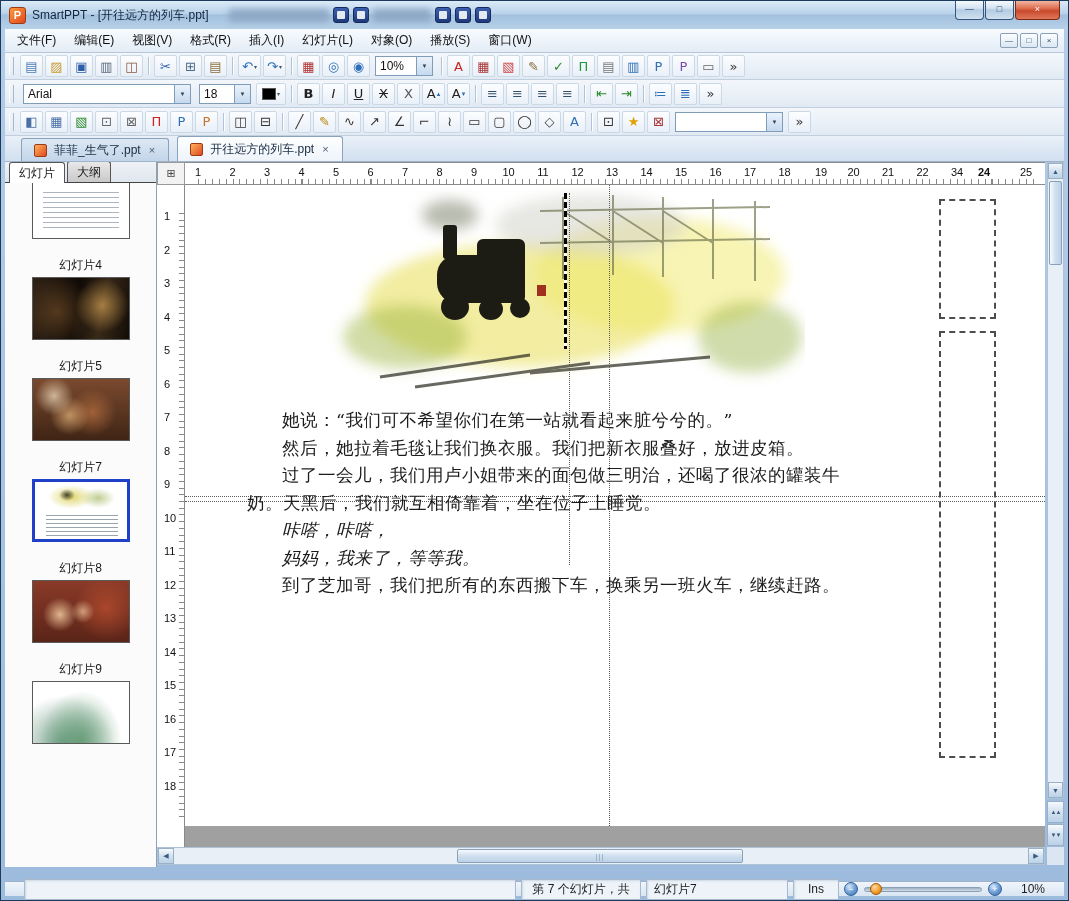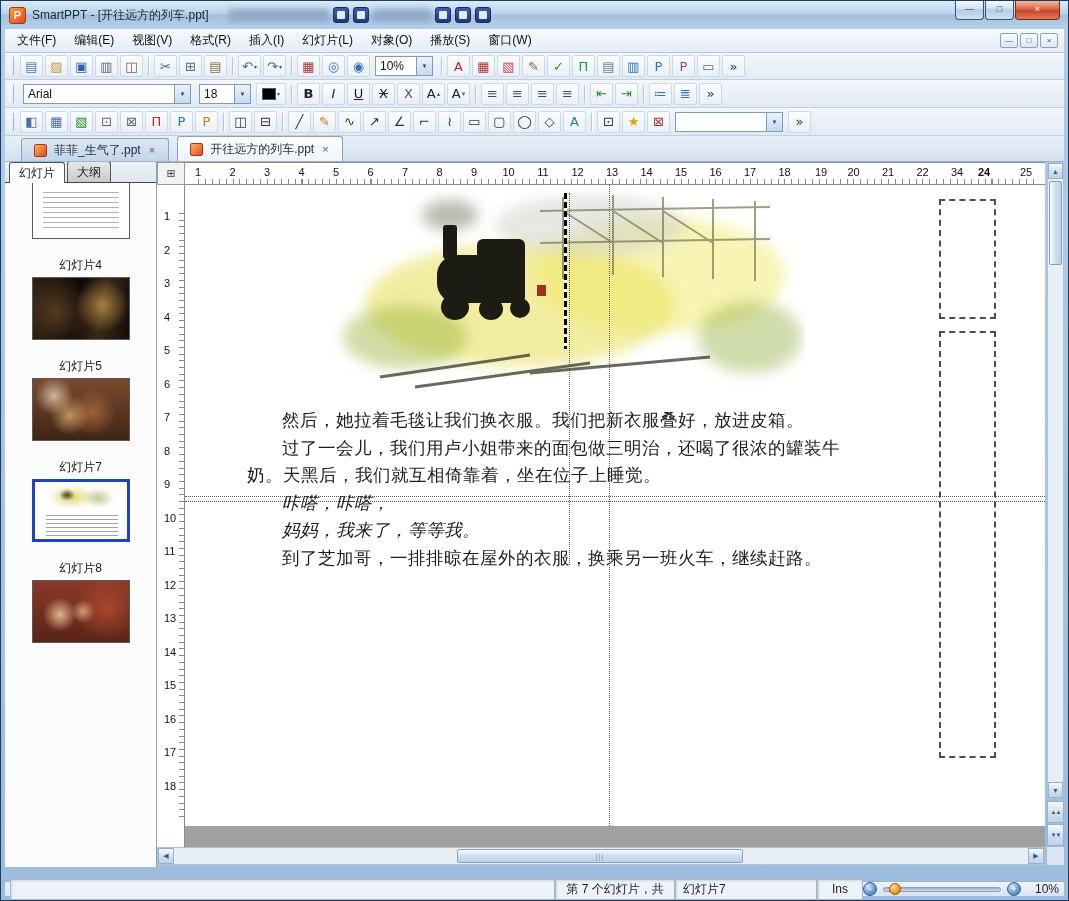--- a/index.html
+++ b/index.html
@@ -170,21 +170,21 @@
     font-size:7px; color:#3a5a7e; background:linear-gradient(#f6fafd,#d2e1f0 50%,#bcd2e8); border:1px solid #9ab0c6; }
   .hbtn.left { left:0; } .hbtn.right { right:0; }
   .hthumb { position:absolute; left:299px; width:286px; top:1px; bottom:1px;
     background:linear-gradient(#f6fafd,#cfdfef 50%,#bcd2e8); border:1px solid #8aa0b8; border-radius:2px;
     display:flex; align-items:center; justify-content:center; font-size:8px; color:#8aa0b8; letter-spacing:1px; }
   .corner-br { position:absolute; right:4px; top:846px; width:17px; height:18px; background:#dbe6f2; }
 
   
   .statusbar { position:absolute; left:4px; right:4px; bottom:4px; height:15px;
     background:linear-gradient(#f0f5fb,#d9e5f2); border-top:1px solid #9fb4cc;
-    display:flex; align-items:center; padding:0 5px; }
+    display:flex; align-items:center; padding:0 19px; gap:5px; }
   .scell { height:21px; border:1px solid #a9b9cb; background:#edf3f9;
     box-shadow:inset 1px 1px 2px rgba(110,135,160,.25); display:flex; align-items:center;
     justify-content:center; font-size:12px; color:#1d1d1d; }
   .cell-spacer { flex:1; }
   .cell-info { width:120px; }
   .cell-name { width:142px; justify-content:flex-start; padding-left:7px; }
   .cell-ins { width:46px; }
   .zoomctl { display:flex; align-items:center; gap:6px; width:158px; }
   .zbtn { width:14px; height:14px; border-radius:50%; border:1px solid #2f5f9e; color:#fff; font-size:9px;
     line-height:12px; text-align:center;
@@ -523,20 +523,24 @@
           <div class="thumb-label">幻灯片5</div>
           <div class="thumb art-warm-figures"></div>
         </div>
         <div class="thumb-item">
           <div class="thumb-label">幻灯片7</div>
           <div class="thumb art-story-page selected"></div>
         </div>
         <div class="thumb-item">
           <div class="thumb-label">幻灯片8</div>
           <div class="thumb art-red-interior"></div>
+        </div>
+        <div class="thumb-item">
+          <div class="thumb-label">幻灯片9</div>
+          <div class="thumb art-green-art"></div>
         </div>
       </div>
   </div>
 
   <div class="ruler-corner">
     <span>⊞</span>
   </div>
   <div class="hruler">
       <span class="hnum" style="left: 13px;">1</span>
       <span class="hnum" style="left: 47.5px;">2</span>
@@ -632,25 +636,26 @@
 
       <div class="guide-v gv1"></div>
       <div class="guide-v gv2"></div>
       <div class="guide-h gh1"></div>
       <div class="guide-h gh2"></div>
       <div class="dash-box db1"></div>
       <div class="dash-box db2"></div>
       <div class="caret"></div>
 
       <div class="textblock">
+          <p>她说：“我们可不希望你们在第一站就看起来脏兮兮的。”</p>
           <p>然后，她拉着毛毯让我们换衣服。我们把新衣服叠好，放进皮箱。</p>
           <p>过了一会儿，我们用卢小姐带来的面包做三明治，还喝了很浓的罐装牛奶。天黑后，我们就互相倚靠着，坐在位子上睡觉。</p>
           <p class="italic">咔嗒，咔嗒，</p>
           <p class="italic">妈妈，我来了，等等我。</p>
-          <p>到了芝加哥，一排排晾在屋外的衣服，换乘另一班火车，继续赶路。</p>
+          <p>到了芝加哥，我们把所有的东西搬下车，换乘另一班火车，继续赶路。</p>
         </div>
     </div>
     <div class="canvas-band"></div>
   </div>
 
   <div class="vscroll">
     <div class="sbtn up">▲</div>
     <div class="vthumb"></div>
     <div class="sbtn down">▼</div>
   </div>

